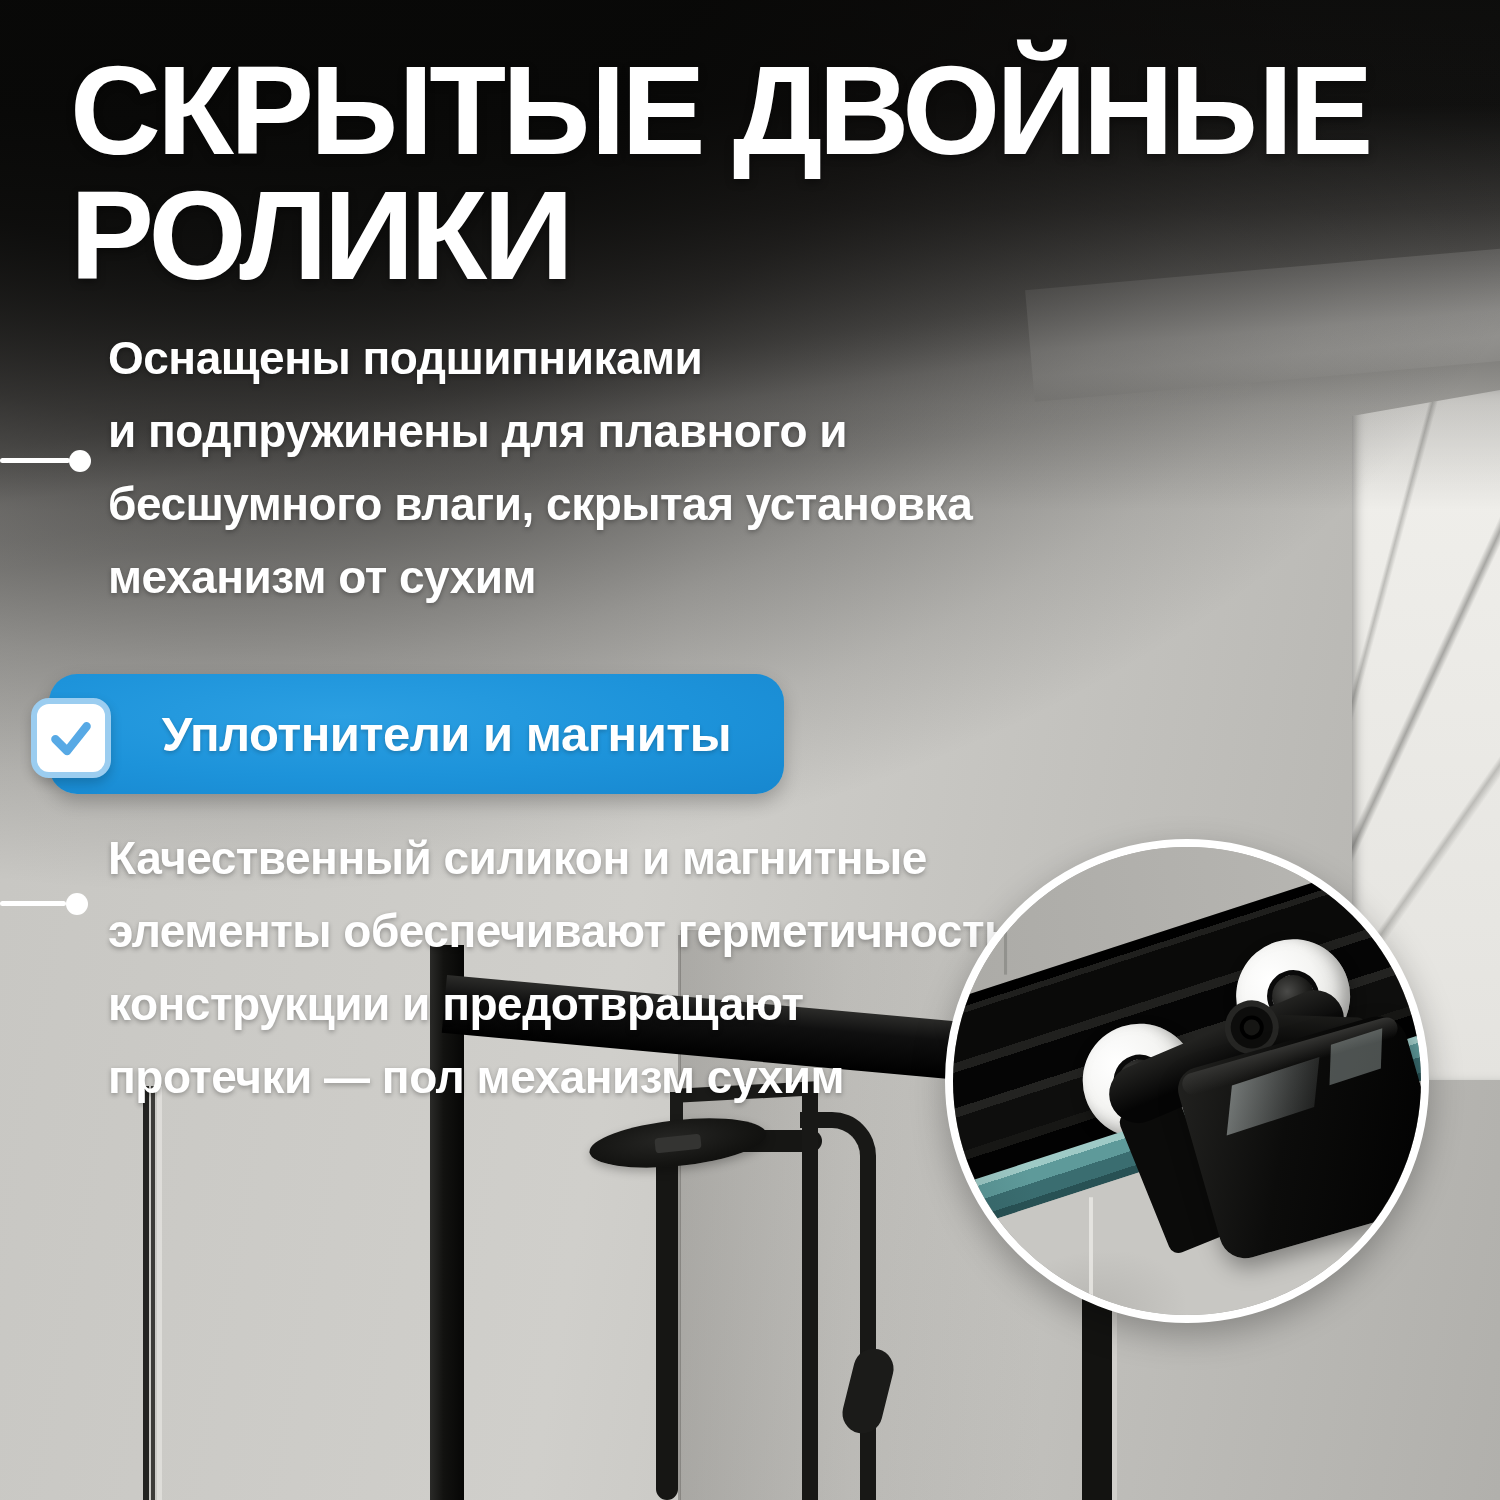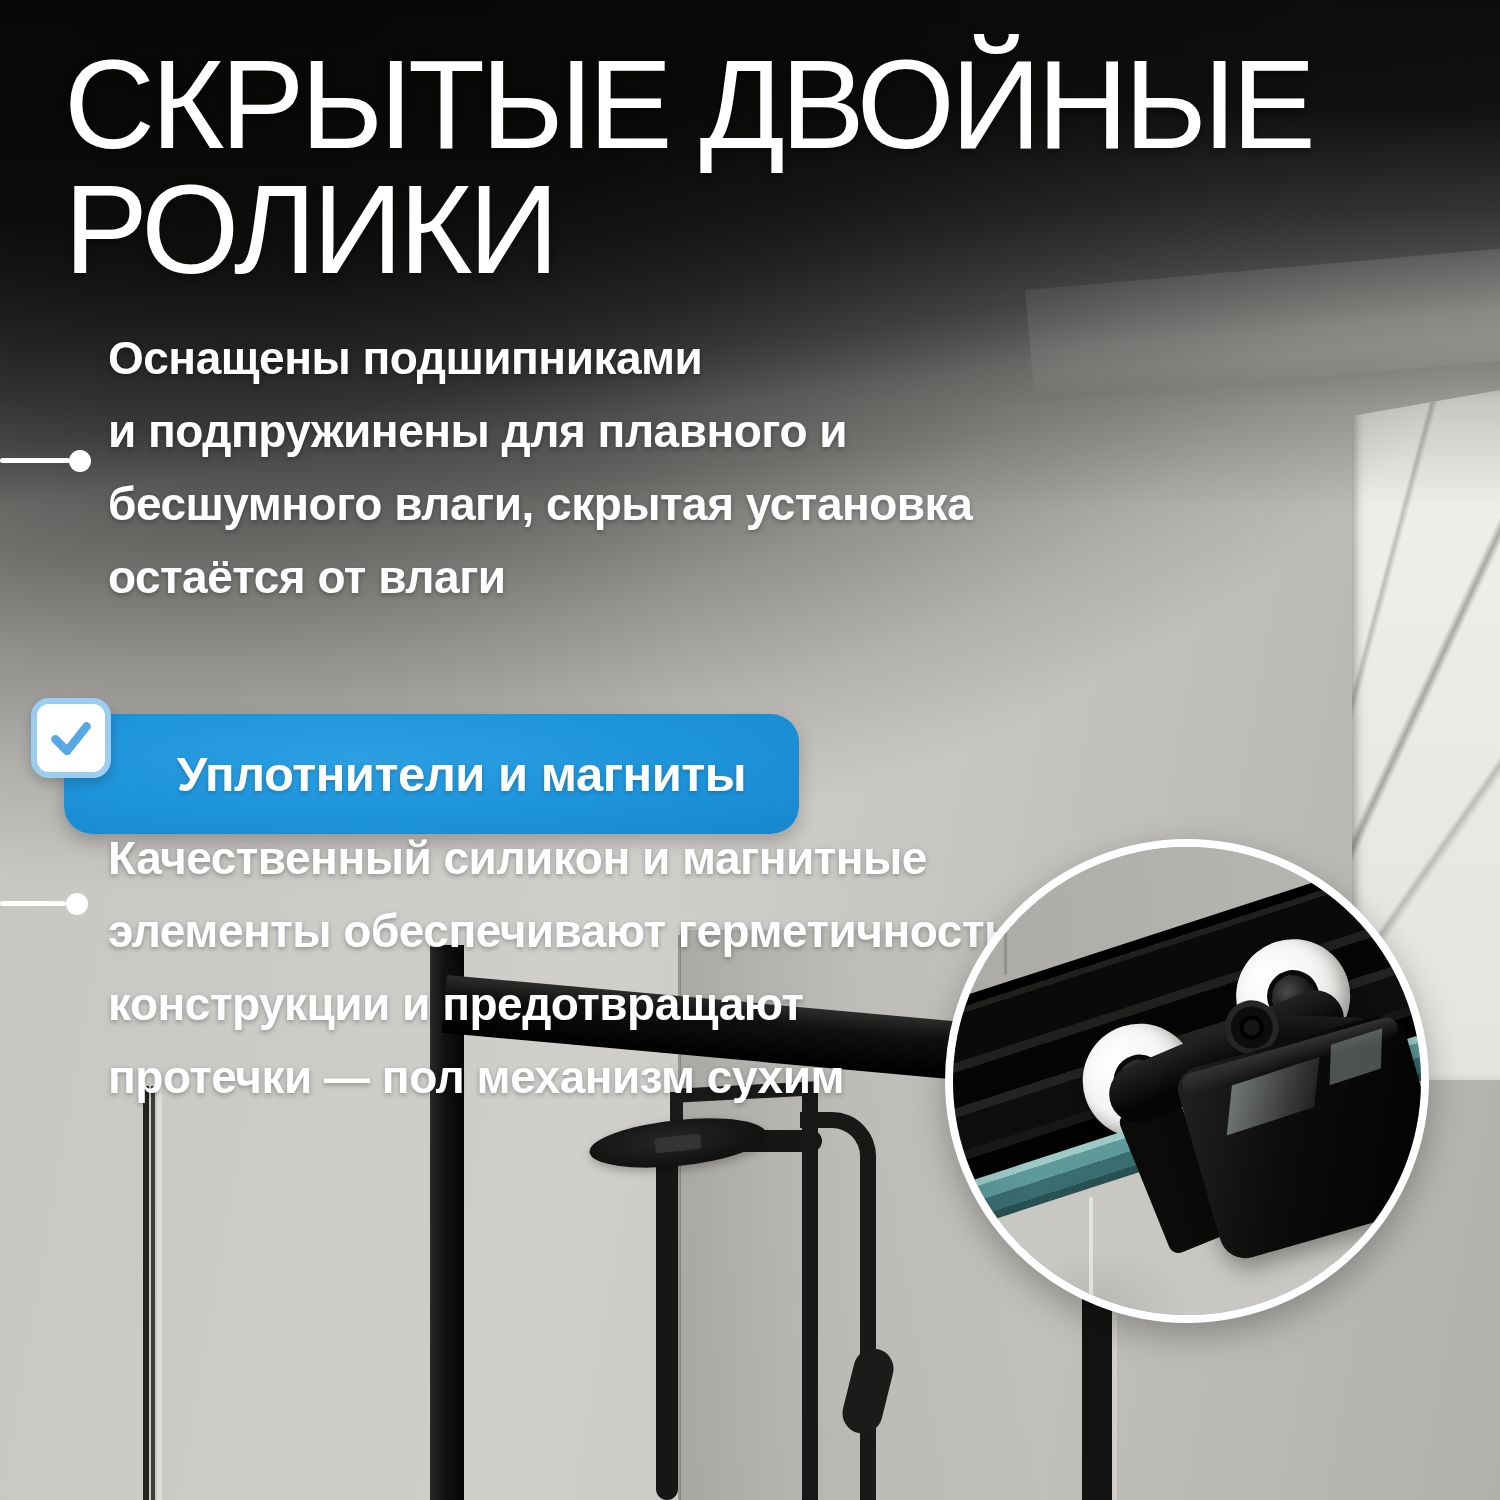--- a/index.html
+++ b/index.html
@@ -52,37 +52,37 @@
 
   
   .overlay-a{inset:0;background:linear-gradient(180deg,
     rgba(10,10,9,.98) 0%,rgba(10,10,9,.96) 7%,rgba(12,11,10,.75) 14%,
     rgba(14,13,12,.45) 21%,rgba(16,15,14,.18) 27%,rgba(0,0,0,0) 34%);}
   .overlay-b{inset:0;background:radial-gradient(1600px 1100px at 225px -75px,
     rgba(8,8,7,.97) 0%,rgba(8,8,7,.9) 30%,rgba(10,9,8,.72) 45%,rgba(12,11,10,.5) 57%,
     rgba(14,13,12,.3) 67%,rgba(14,13,12,.12) 78%,rgba(0,0,0,0) 88%);}
 
   
-  .title{left:62px;top:40px;width:1320px;color:#fff;font-weight:400;font-size:126px;
-    line-height:125px;letter-spacing:-4px;text-shadow:0 3px 8px rgba(0,0,0,.4);margin:2px;}
+  .title{left:62px;top:40px;width:1320px;color:#fff;font-weight:700;font-size:126px;
+    line-height:125px;letter-spacing:-4px;text-shadow:0 3px 8px rgba(0,0,0,.4);margin:8px;}
   .title span{position:static;display:block;}
   .para{color:#fff;font-weight:700;font-size:46px;line-height:73px;letter-spacing:-.5px;
     text-shadow:0 2px 5px rgba(0,0,0,.3);}
   .para div{position:static;white-space:nowrap;}
   .p1{left:108px;top:322px;}
   .p2{left:108px;top:822px;}
   .m-line{background:#fff;height:5px;border-radius:3px;}
   .m-dot{background:#fff;width:22px;height:22px;border-radius:50%;}
   .m1l{left:0;top:458px;width:70px;}  .m1d{left:69px;top:450px;}
   .m2l{left:0;top:901px;width:66px;}  .m2d{left:66px;top:893px;}
 
   
-  .badge{left:64px;top:674px;width:735px;height:120px;border-radius:28px;
+  .badge{left:49px;top:674px;width:735px;height:120px;border-radius:28px;
     background:radial-gradient(ellipse at 40% 35%,#2b9fe2 0%,#1d93da 55%,#1787cf 100%);
-    box-shadow:0 8px 18px rgba(0,0,0,.22);display:flex;align-items:center;justify-content:center;margin-top:40px;}
+    box-shadow:0 8px 18px rgba(0,0,0,.22);display:flex;align-items:center;justify-content:center;}
   .badge-label{position:static;color:#fff;font-weight:700;font-size:49px;letter-spacing:-.5px;
     padding-left:60px;text-shadow:0 2px 4px rgba(0,0,0,.2);}
   .checkbox{left:31px;top:698px;width:80px;height:80px;border-radius:18px;background:#fff;
     border:6px solid #9bcdf0;box-shadow:0 5px 12px rgba(0,0,0,.2);
     display:flex;align-items:center;justify-content:center;}
   .checkbox svg{position:static;width:52px;height:52px;}
 
   
   .inset{left:945px;top:839px;width:484px;height:484px;border:8px solid #fff;border-radius:50%;
     overflow:hidden;background:#a7a6a2;box-shadow:0 12px 34px rgba(0,0,0,.28);}
@@ -163,21 +163,21 @@
     <span>СКРЫТЫЕ ДВОЙНЫЕ</span>
     <span>РОЛИКИ</span>
   </h1>
 
   <div class="m-line m1l"></div>
   <div class="m-dot m1d"></div>
   <div class="para p1">
     <div>Оснащены подшипниками</div>
     <div>и подпружинены для плавного и</div>
     <div>бесшумного влаги, скрытая установка</div>
-    <div>остаётся от влаги</div>
+    <div>механизм от сухим</div>
   </div>
 
   <div class="badge">
     <span class="badge-label">Уплотнители и магниты</span>
   </div>
   <div class="checkbox">
     <svg viewBox="0 0 40 40" fill="none">
       <path d="M8 21 L17 30 L32 11" stroke="#57a9e5" stroke-width="6.5" stroke-linecap="round" stroke-linejoin="round"></path>
     </svg>
   </div>

